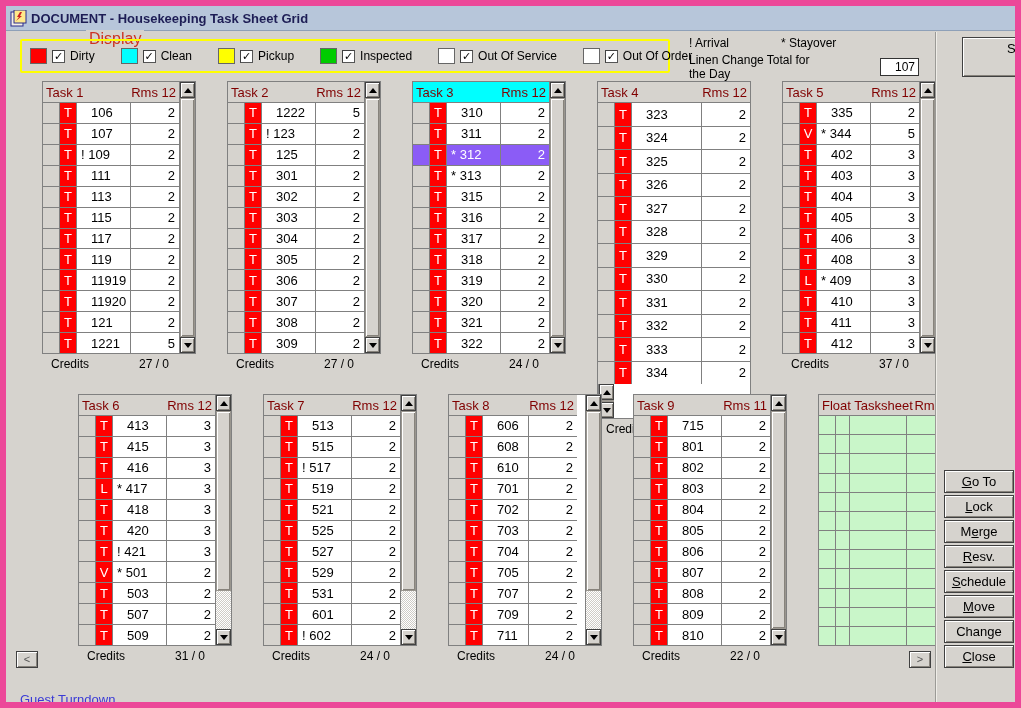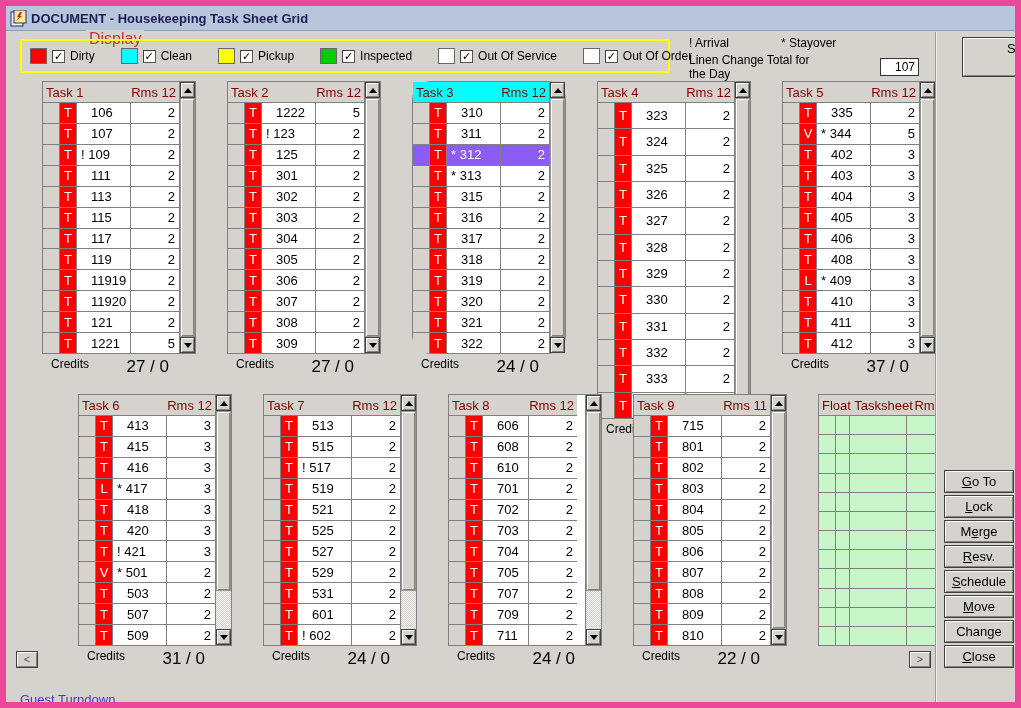--- a/index.html
+++ b/index.html
@@ -69,21 +69,21 @@
   .sbtn{height:16px;background:#d6d3ce;border:1px solid #404040;
     box-shadow:inset 1px 1px 0 #fff, inset -1px -1px 0 #87837c;
     display:flex;align-items:center;justify-content:center;}
   .tri-up{width:0;height:0;border-left:4px solid transparent;border-right:4px solid transparent;border-bottom:5px solid #000;}
   .tri-dn{width:0;height:0;border-left:4px solid transparent;border-right:4px solid transparent;border-top:5px solid #000;}
   .sthumb{flex:1;background:#d6d3ce;box-shadow:inset 1px 1px 0 #fff, inset -1px -1px 0 #87837c;border:1px solid #9a968f;}
   .shatch{height:38px;background:repeating-conic-gradient(#ffffff 0% 25%, #cfccc6 25% 50%);background-size:2px 2px;}
   
   .pfoot{display:flex;width:165px;font-size:12px;color:#000;margin-top:3px;}
   .pfoot .cl{width:112px;text-align:center;}
-  .pfoot .cv{flex:1;text-align:right;padding-right:10px;font-size:17px;}
+  .pfoot .cv{flex:1;text-align:right;padding-right:10px;font-size:12px;}
   
   #prevbtn{position:absolute;left:10px;top:645px;width:22px;height:17px;font-size:11px;line-height:15px;color:#555;}
   #nextbtn{position:absolute;left:903px;top:645px;width:22px;height:17px;font-size:11px;line-height:15px;color:#555;}
   
   #guestturndown{position:absolute;left:14px;top:686px;font-size:13px;color:#3a3ad6;}
   u{text-decoration:underline;}
 </style>
 </head>
 <body>
 
@@ -334,21 +334,21 @@
               <span class="tri-dn"></span>
             </div>
           </div>
         </div>
         <div class="pfoot">
           <span class="cl">Credits</span>
           <span class="cv">27 / 0</span>
         </div>
       </div>
       <div class="panel-wrap">
-        <div class="panel" style="height: 273px; border-radius: 19px;">
+        <div class="panel" style="height: 273px;">
           <div class="pleft">
             <div class="phead" style="background: rgb(0, 255, 255);">
               <span class="ptitle">Task 3</span>
               <span class="prms">Rms 12</span>
             </div>
             <div class="prows">
               <div class="rrow">
                 <div class="c-sp"></div>
                 <div class="c-t">T</div>
                 <div class="c-room">310</div>
@@ -431,21 +431,21 @@
               <span class="tri-dn"></span>
             </div>
           </div>
         </div>
         <div class="pfoot">
           <span class="cl">Credits</span>
           <span class="cv">24 / 0</span>
         </div>
       </div>
       <div class="panel-wrap">
-        <div class="panel" style="height: 338px;">
+        <div class="panel" style="height: 338px; flex-direction: column;">
           <div class="pleft">
             <div class="phead">
               <span class="ptitle">Task 4</span>
               <span class="prms">Rms 12</span>
             </div>
             <div class="prows">
               <div class="rrow">
                 <div class="c-sp"></div>
                 <div class="c-t">T</div>
                 <div class="c-room">323</div>

